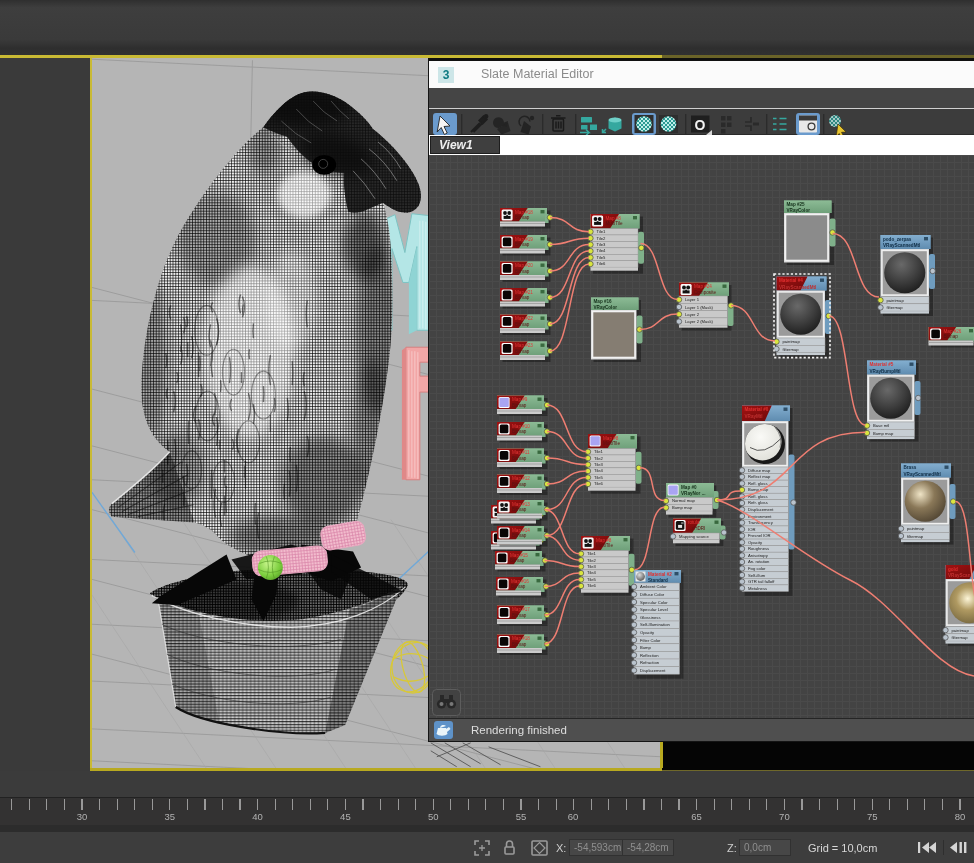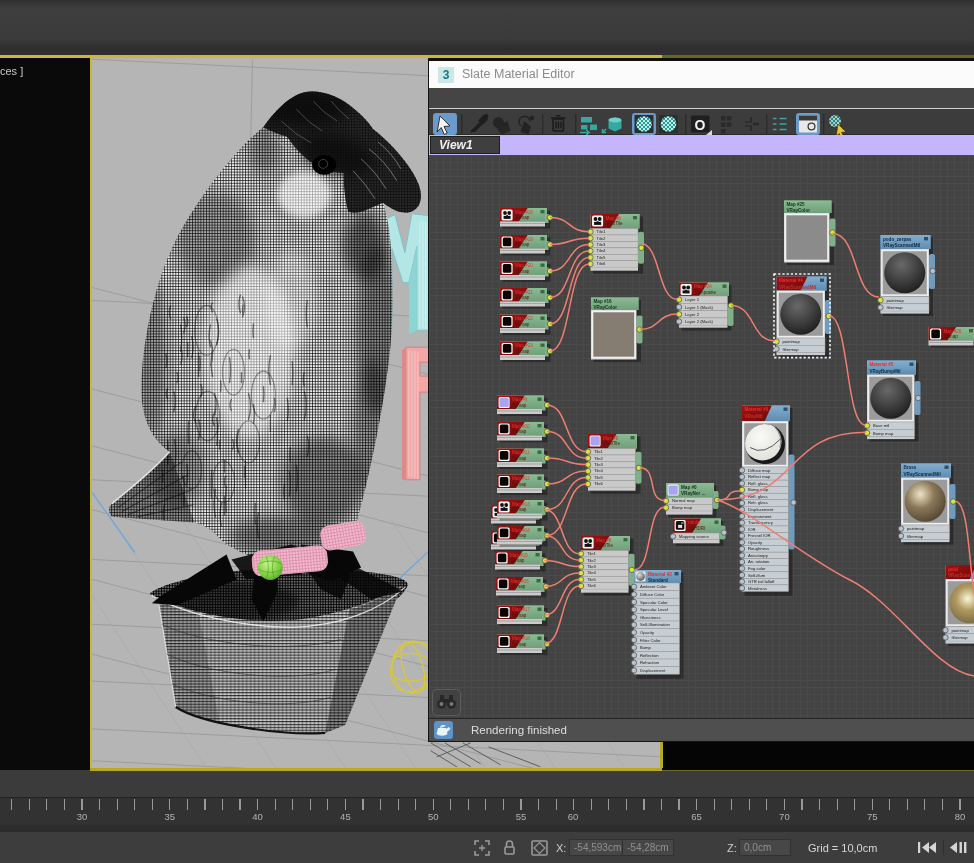--- a/index.html
+++ b/index.html
@@ -32,40 +32,39 @@
 #slate{left:428px;top:58px;width:546px;height:684px;background:#454545;
 border:1px solid #141414;border-top:3px solid #101010;border-right:none}
 #stitle{left:0;top:0;width:545px;height:27px;background:#fbfbfb;color:#8b8b8b;
 font-size:12.5px;line-height:27px}
 #slogo{position:absolute;left:9px;top:6px;width:16px;height:16px;background:#cde6e8;
 color:#0f7a82;font-weight:bold;font-size:12px;text-align:center;line-height:16px}
 #smenu{left:0;top:27px;width:545px;height:20px;background:#f7f7f7;color:#3a3a3a;font-size:12px}
 .mi{position:absolute;top:3px}
 #stoolbar{left:0;top:47px;width:545px;height:27px;background:#3c3c3c;border-top:1px solid #d0d0d0;
 border-bottom:1px solid #2a2a2a}
-#stabs{left:0;top:74px;width:545px;height:36px;background:#c4b5fd}
+#stabs{left:0;top:74px;width:545px;height:36px;background:#ffffff}
 #stab1{position:absolute;left:1px;top:1px;width:70px;height:18px;background:#3f3f3f;
 color:#f0f0f0;font-size:12px;font-style:italic;font-weight:bold;padding:1px 0 0 8px;
 border:1px solid #1e1e1e}
 #scanvas{left:0;top:94px;width:545px;height:563px;
 background-color:#434343;
 background-image:linear-gradient(#4a4a4a 1px,transparent 1px),linear-gradient(90deg,#4a4a4a 1px,transparent 1px);
 background-size:7px 7px}
 #sstatus{left:0;top:657px;width:545px;height:23px;background:#4f4f4f;border-top:1px solid #252525;
 color:#dedede;font-size:11.5px;line-height:22px}
 #rficon{position:absolute;left:5px;top:2px;width:19px;height:18px;background:#5e92c8;
 border-radius:3px}
 </style></head>
 <body>
 <div id="root">
 <div id="topbar" class="abs"></div>
 <div id="yline" class="abs"></div>
     <div id="ylineR" class="abs"></div>
     <div id="ylineB2" class="abs"></div>
-<div id="leftpanel" class="abs">ces ]</div>
 <div id="rightblack" class="abs"></div>
 <svg id="vp" class="abs" width="572" height="712" viewBox="90 58 572 712" style="left:90px;top:58px">
 <defs>
 <pattern id="mesh" width="2.8" height="2.8" patternUnits="userSpaceOnUse">
 <rect width="2.8" height="2.8" fill="#fbfbfb"></rect>
 <path d="M0,0.35 H2.8 M0.35,0 V2.8" stroke="#000" stroke-width="0.72" fill="none"></path>
 </pattern>
 <pattern id="meshd" width="2.7" height="2.7" patternUnits="userSpaceOnUse">
 <rect width="2.7" height="2.7" fill="#e4e4e4"></rect>
 <path d="M0,0.4 H2.7 M0.4,0 V2.7" stroke="#000" stroke-width="0.9" fill="none"></path>
@@ -336,21 +335,21 @@
 <path d="M13,3 v11 l-7,-5.5 z M20,3 v11 l-7,-5.5 z"></path>
 <rect x="27" y="1" width="1" height="15" fill="#2e2e2e"></rect>
 <path d="M41,3 v11 l-7,-5.5 z"></path>
 <rect x="43.5" y="3" width="2.4" height="11"></rect>
 <rect x="48" y="3" width="2.4" height="11"></rect>
 </g>
       </svg>
 </div>
 
 <div id="slate" class="abs">
- <div id="stitle" class="abs"><div id="slogo">3</div><span style="margin-left:33px">Slate Material Editor</span></div>
+ <div id="stitle" class="abs"><div id="slogo">3</div><span style="margin-left:52px">Slate Material Editor</span></div>
  <div id="stoolbar" class="abs">
 <svg class="abs" style="left:0;top:3px" width="440" height="24" viewBox="0 0 440 24">
 <rect x="4" y="1" width="24" height="22" rx="3" fill="#6b9bcd"></rect>
 <path d="M11,4 l10,10 -6,0.5 3.2,6.5 -2.8,1.5 -3.2,-7 -4,4.5 z" fill="#f5f5f5" stroke="#222" stroke-width="0.9"></path>
 <rect x="32" y="2" width="1.4" height="20" fill="#2b2b2b"></rect>
 <g stroke="#1e1e1e" stroke-width="1.5" fill="none">
 <path d="M42,20 l9,-9 m-6.5,9 l8.5,-8.5" stroke-width="2"></path>
 <path d="M50,8.5 l3.5,3.5 4.5,-4.5 -3.5,-3.5 z" fill="#1e1e1e"></path>
 <circle cx="57" cy="4.5" r="1.7" fill="#1e1e1e"></circle>
 </g>

